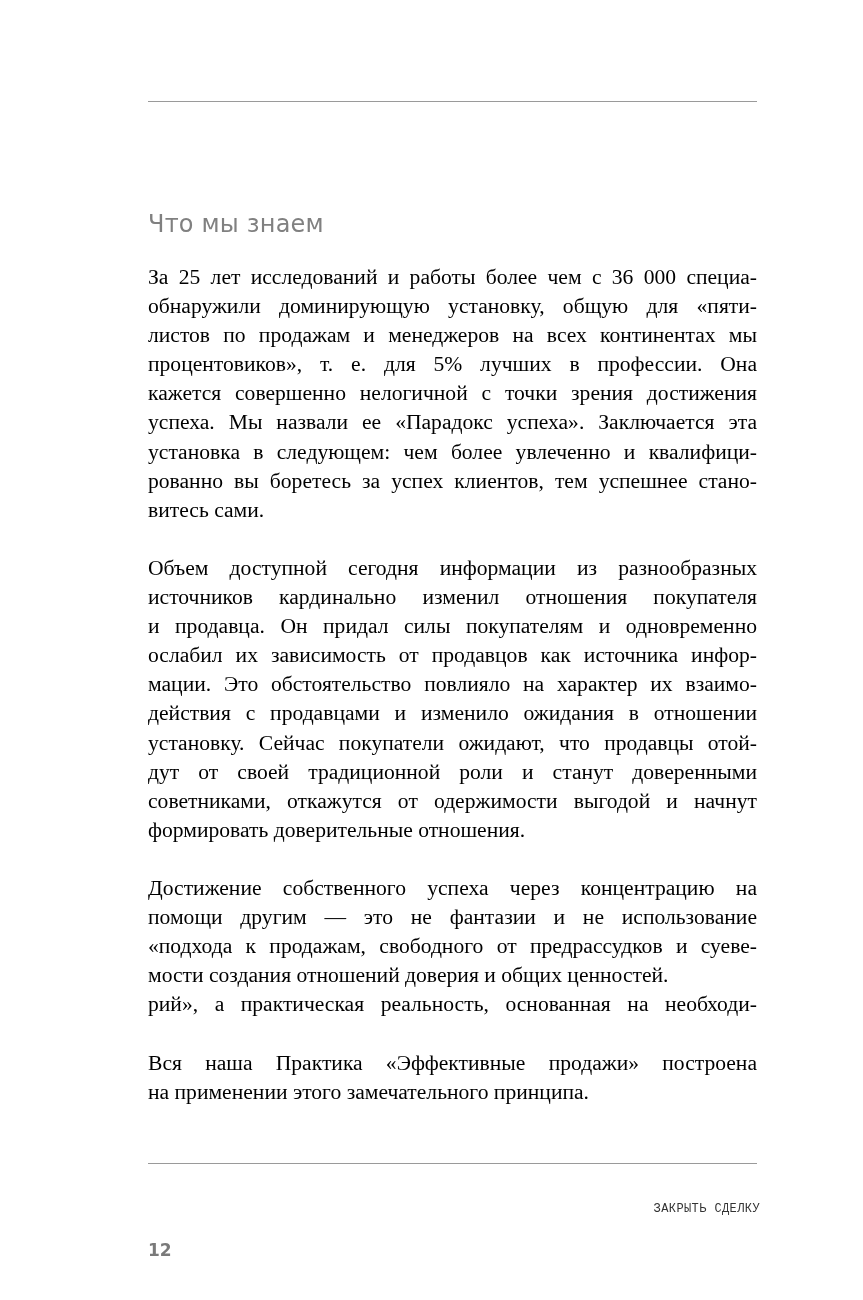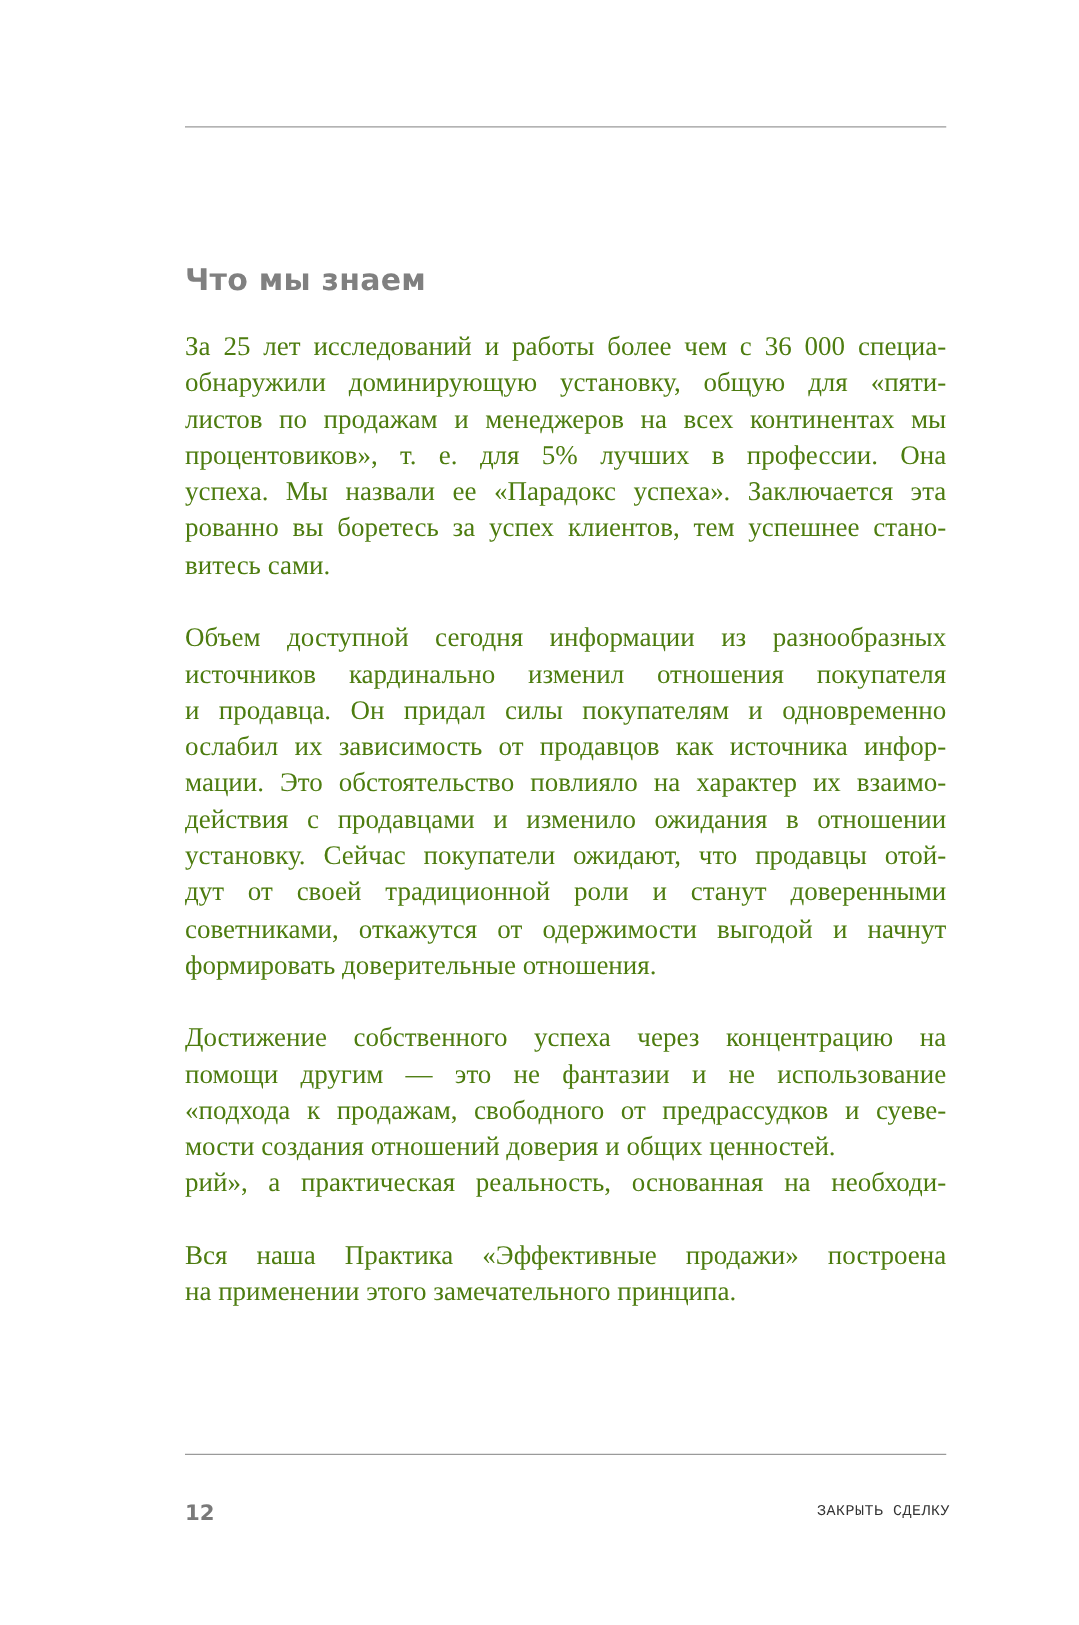--- a/index.html
+++ b/index.html
@@ -21,54 +21,54 @@
       border-top: 1.5px solid #9a9a9a;
     }
     .rule.top { top: 101px; }
     .rule.bottom { top: 1163px; }
     .heading {
       position: absolute;
       left: 148px;
       top: 206px;
       margin: 0;
       font-family: "DejaVu Sans", sans-serif;
-      font-weight: bold;
+      font-weight: normal;
       font-size: 24px;
       letter-spacing: 0.2px;
       color: #808080;
       line-height: 36px;
     }
     .body-text {
       position: absolute;
       left: 148px;
       top: 263px;
       width: 609px;
       font-family: "Liberation Serif", "DejaVu Serif", serif;
       font-size: 21.6px;
       line-height: 29.1px;
-      color: #4d7c0f;
+      color: #000000;
     }
     .body-text p {
       margin: 0 0 29.1px 0;
       text-align: justify;
       text-align-last: left;
     }
     .body-text .line {
       display: block;
       text-align: justify;
       text-align-last: justify;
       white-space: nowrap;
     }
     .body-text .line.last {
       text-align-last: left;
     }
     .page-number {
       position: absolute;
       left: 148px;
-      top: 1201px;
+      top: 1240px;
       font-family: "DejaVu Sans", sans-serif;
       font-weight: bold;
       font-size: 17px;
       color: #7a7a7a;
     }
     .running-title {
       position: absolute;
       right: 103px;
       top: 1202px;
       font-family: Liberation Mono, monospace;
@@ -83,21 +83,23 @@
 <div class="rule top"></div>
 
 <h2 class="heading">Что мы знаем</h2>
 
 <div class="body-text">
   <p>
     <span class="line">За 25 лет исследований и работы более чем с 36 000 специа-</span>
     <span class="line">обнаружили доминирующую установку, общую для «пяти-</span>
     <span class="line">листов по продажам и менеджеров на всех континентах мы</span>
     <span class="line">процентовиков», т. е. для 5% лучших в профессии. Она</span>
+    <span class="line">кажется совершенно нелогичной с точки зрения достижения</span>
     <span class="line">успеха. Мы назвали ее «Парадокс успеха». Заключается эта</span>
+    <span class="line">установка в следующем: чем более увлеченно и квалифици-</span>
     <span class="line">рованно вы боретесь за успех клиентов, тем успешнее стано-</span>
     <span class="line last">витесь сами.</span>
   </p>
   <p>
     <span class="line">Объем доступной сегодня информации из разнообразных</span>
     <span class="line">источников кардинально изменил отношения покупателя</span>
     <span class="line">и продавца. Он придал силы покупателям и одновременно</span>
     <span class="line">ослабил их зависимость от продавцов как источника инфор-</span>
     <span class="line">мации. Это обстоятельство повлияло на характер их взаимо-</span>
     <span class="line">действия с продавцами и изменило ожидания в отношении</span>

